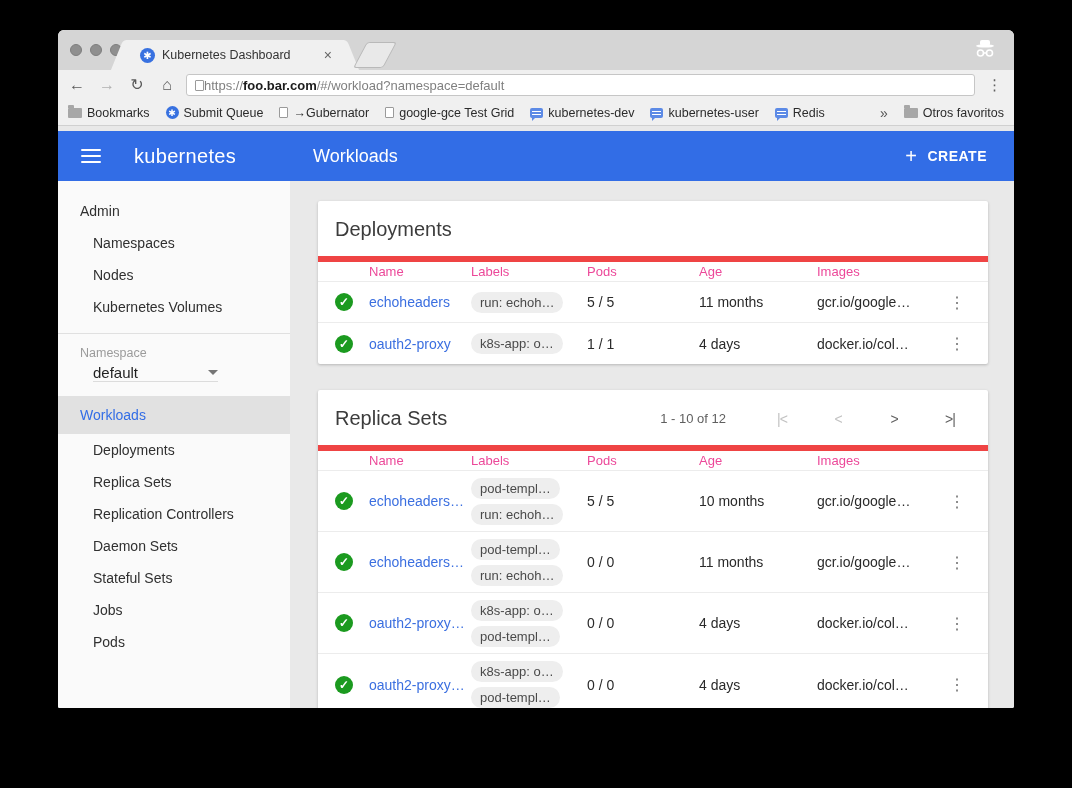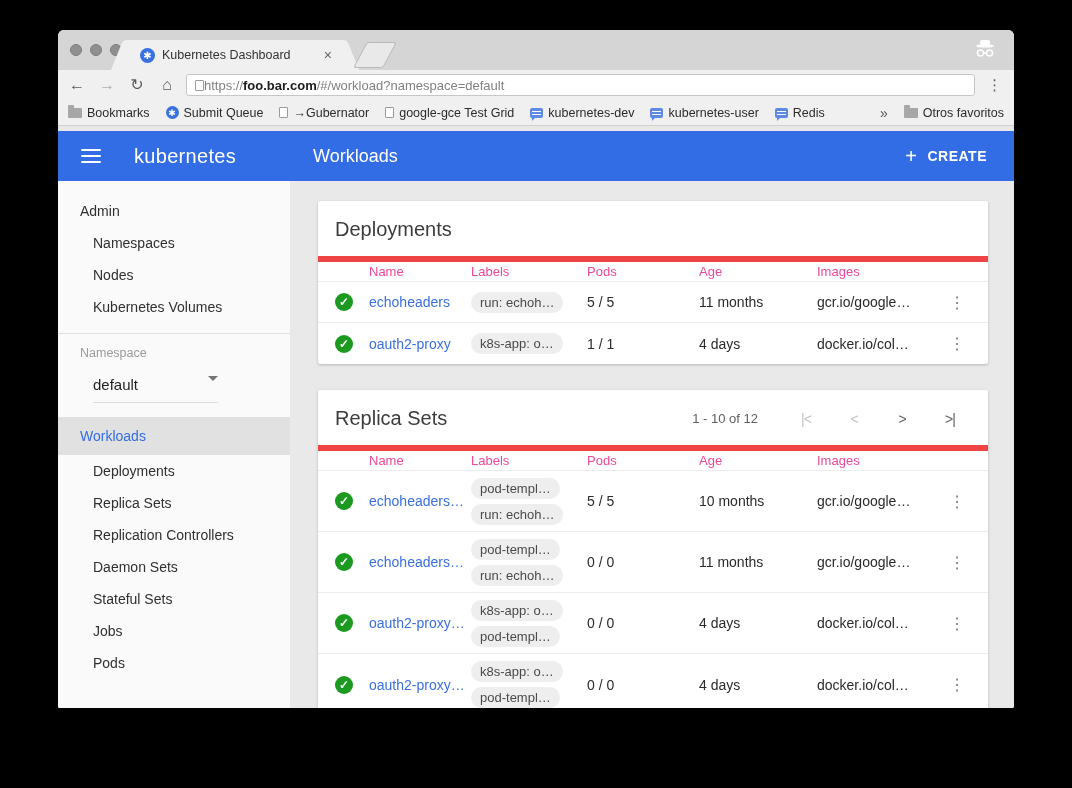--- a/index.html
+++ b/index.html
@@ -61,30 +61,30 @@
                 font-size:14px; font-weight:700; letter-spacing:.5px; }
   .create-plus { font-size:20px; font-weight:400; }
 
   
   .body { flex:1; display:flex; overflow:hidden; background:#e9e9e9; }
   .sidebar { width:232px; background:#fafafa; flex:none; padding-top:14px; font-size:14px; color:#303030; }
   .side-item { height:32px; display:flex; align-items:center; padding-left:22px; }
   .side-item.child { padding-left:35px; }
   .side-item.selected { background:#e1e1e1; color:#326de6; margin-right:0; height:38px; }
   .side-divider { border-top:1px solid #e0e0e0; margin:10px 0 12px; }
-  .ns-label { font-size:12.5px; color:#9b9b9b; padding-left:22px; margin-bottom:16px; }
-  .ns-select { margin-left:35px; margin-right:72px; display:flex; justify-content:space-between;
-               font-size:15px; color:#1f1f1f; padding-bottom:9px; border-bottom:1px solid #dcdcdc; margin-bottom:14px; }
+  .ns-label { font-size:12.5px; color:#9b9b9b; padding-left:22px; margin-bottom:4px; }
+  .ns-select { margin-left:35px; margin-right:72px; display:flex; align-items:center; justify-content:space-between;
+               font-size:15px; color:#1f1f1f; border-bottom:1px solid #dcdcdc; margin-bottom:14px; }
   .caret { width:0; height:0; border-left:5px solid transparent; border-right:5px solid transparent; border-top:5px solid #757575; }
 
   .content { flex:1; padding:20px 26px 0 28px; overflow:hidden; }
   .card { background:#fff; border-radius:2px; box-shadow:0 1px 3px rgba(0,0,0,.22); margin-bottom:26px; }
   .card-head { display:flex; align-items:center; padding:17px 16px 15px 17px; }
   .card-title { font-size:20px; color:#3c3c3c; }
-  .pager { margin-left:auto; display:flex; align-items:center; gap:4px; font-size:13px; color:#5f5f5f; }
+  .pager { margin-left:auto; display:flex; align-items:center; gap:12px; font-size:13px; color:#5f5f5f; }
   .pager .range { margin-right:22px; }
   .pgbtn { width:44px; text-align:center; font-size:14px; letter-spacing:-1px; color:#616161; }
   .pgbtn.disabled { color:#c2c2c2; }
 
   .tgrid { display:grid; grid-template-columns:34px 102px 116px 112px 118px 1fr 30px; align-items:center; padding:0 16px 0 17px; }
   .thead { height:26px; border-top:6px solid #ef4444; border-bottom:1px solid #ececec; font-size:13px; color:#ec4899; }
   .trow { border-bottom:1px solid #ececec; }
   .trow:last-child { border-bottom:none; }
   .trow.h41 { height:41px; } .trow.h61 { height:61px; }
   .ok-badge { width:18px; height:18px; border-radius:50%; background:#1b9a1f; color:#fff; font-size:12px; font-weight:700;

